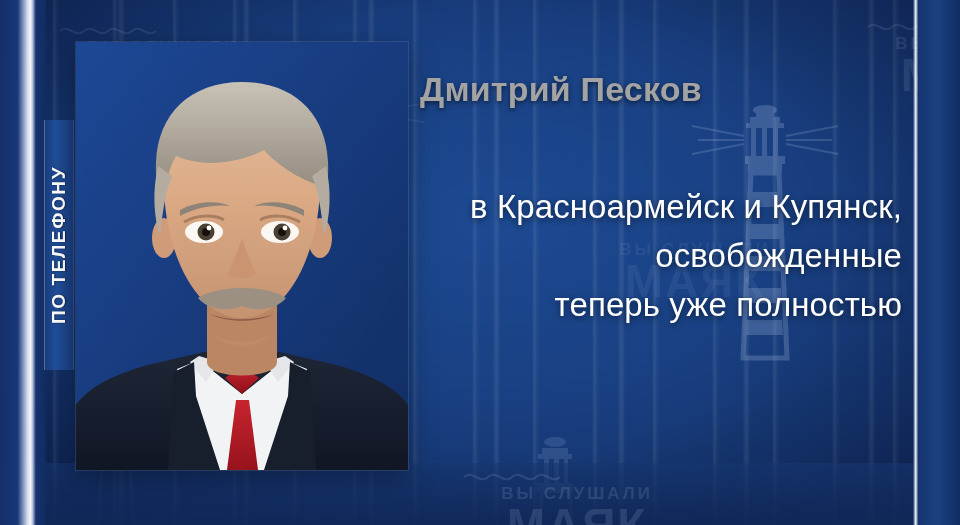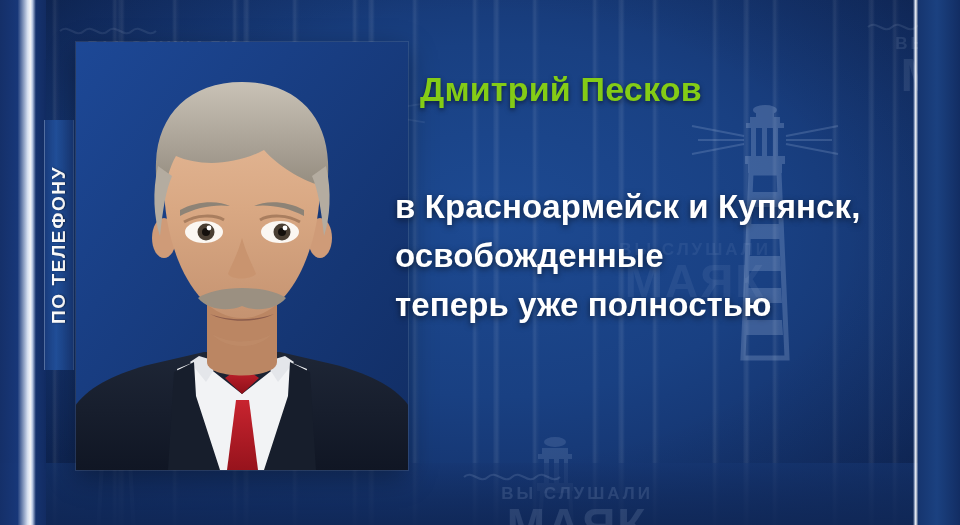--- a/index.html
+++ b/index.html
@@ -119,35 +119,36 @@
   }
   .portrait-card .pc-wm .wm-top  { font-size:13px; letter-spacing:2px; }
   .portrait-card .pc-wm .wm-main { font-size:36px; letter-spacing:1px; }
 
   
   .person { position:absolute; left:0; top:0; width:332px; height:428px; }
 
   
   .name {
     position:absolute; left:420px; top:70px;
-    color:#84cc16;
+    color:#a3a3a3;
     font-size:34px; font-weight:700; letter-spacing:.2px;
     text-shadow:0 2px 5px rgba(0,0,0,.55);
   }
   .role {
     position:absolute; left:421px; top:110px;
     color:#ffffff;
     font-size:15px; font-weight:700; letter-spacing:.1px;
     text-shadow:0 1px 3px rgba(0,0,0,.6);
   }
   .quote {
-    position:absolute; right:45px; top:182px;
+    position:absolute; right:58px; top:182px;
     width:520px;
+    text-align:right;
     color:#ffffff;
-    font-size:33px; font-weight:700; line-height:49px;
+    font-size:33px; font-weight:400; line-height:49px;
     letter-spacing:.1px;
     text-shadow:0 2px 6px rgba(0,0,0,.55);
   }
   .quote div { white-space:nowrap; }
 </style>
 </head>
 <body>
 
 <div class="screen">
 

